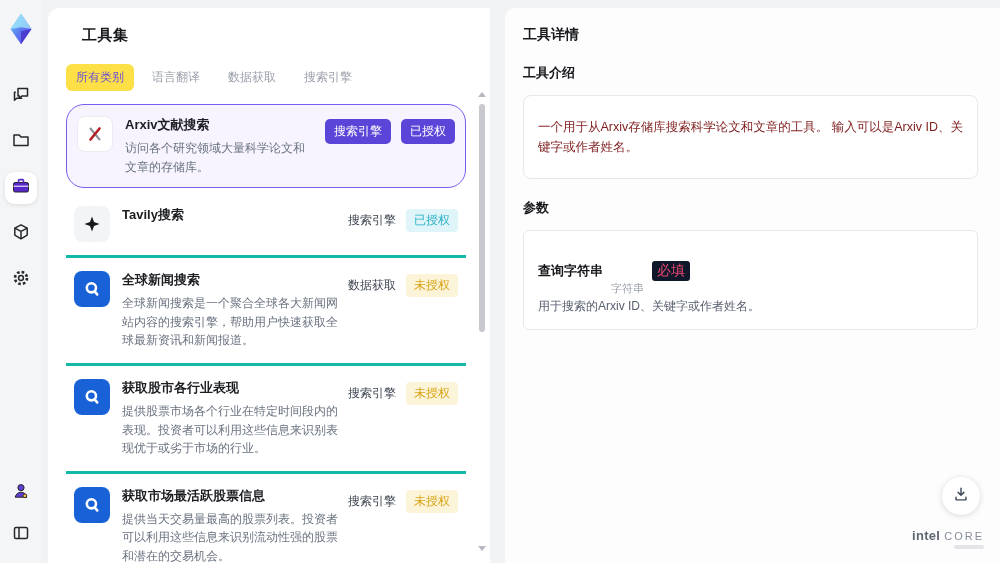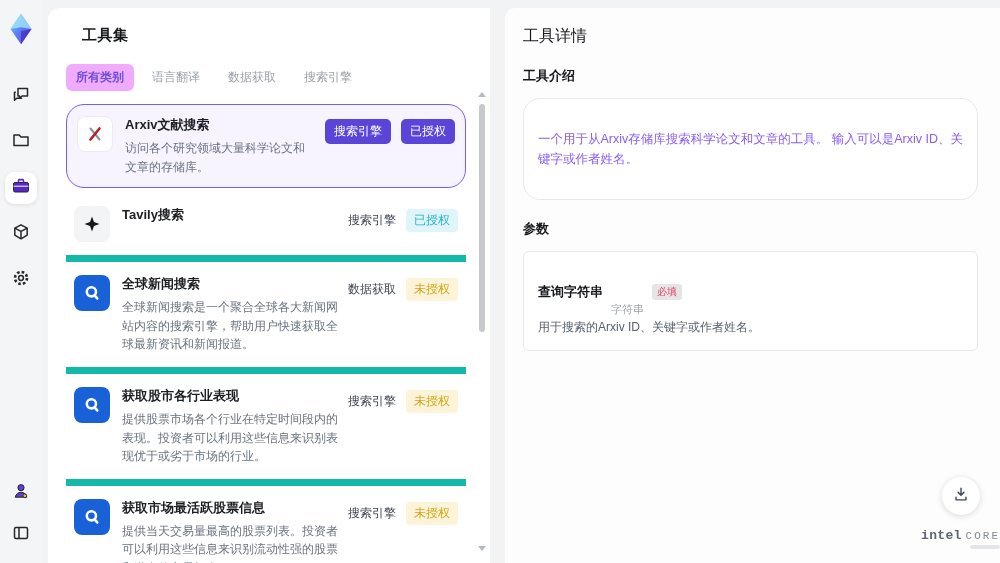--- a/index.html
+++ b/index.html
@@ -23,24 +23,24 @@
   
   .panels { position:absolute; left:48px; top:8px; right:0; bottom:0; display:flex; gap:15px; }
   .list-panel { width:442px; background:#ffffff; border-top-left-radius:12px;
                 padding:18px 14px 0 18px; position:relative; overflow:hidden; }
   .detail-panel { flex:1; background:#fdfdfe; border-top-left-radius:10px;
                   padding:18px 22px 0 18px; position:relative; }
   .page-title { font-size:15px; font-weight:bold; letter-spacing:.5px;margin-left:16px; }
   
   .tabs { display:flex; align-items:center; gap:8px; margin-top:19px; font-size:12px; }
   .tab { color:#9ba1ab; padding:5px 10px; border-radius:6px; cursor:pointer; white-space:nowrap; }
-  .tab.active { background:#f0abfc; color:#6a4fd8; font-weight:bold; }
+  .tab.active { background:#fde047; color:#6a4fd8; font-weight:normal; }
   
   .tool-list { margin-top:13px; padding-right:10px; }
-  .tool-item { display:flex; align-items:flex-start; padding:13px 8px; border-bottom:7px solid #14b8a6; cursor:pointer; }
+  .tool-item { display:flex; align-items:flex-start; padding:13px 8px; border-bottom:3px solid #14b8a6; cursor:pointer; }
   .tool-item.selected { border:1.5px solid #7a5cf0; background:#f7f3ff; border-radius:18px;
                         padding:11px 10px; margin-bottom:5px; }
   .tool-icon { width:36px; height:36px; border-radius:8px; flex:0 0 36px; margin-right:12px;
                display:flex; align-items:center; justify-content:center; }
   .icon-white { background:#ffffff; border:1px solid #ececf0; }
   .icon-gray  { background:#f3f4f6; }
   .icon-blue  { background:#1961d6; }
   .tool-main { flex:1; min-width:0; padding-right:10px; }
   .tool-title { font-size:13px; font-weight:bold; color:#1c1e22; }
   .tool-desc { font-size:12px; color:#6a7380; line-height:1.55; margin-top:5px; }
@@ -51,36 +51,36 @@
   .badge-ok { background:#e0f5f9; color:#29b2c7; }
   .badge-no { background:#fcf4d9; color:#d7a416; }
   
   .scrollbar { position:absolute; right:3px; top:84px; bottom:12px; width:9px; }
   .scroll-thumb { position:absolute; left:1px; top:12px; width:6px; height:228px; background:#c7c9cf; border-radius:3px; cursor:pointer; }
   .scroll-up, .scroll-down { position:absolute; left:0; width:0; height:0;
        border-left:4px solid transparent; border-right:4px solid transparent; }
   .scroll-up { top:0; border-bottom:5px solid #b6b9c0; }
   .scroll-down { bottom:0; border-top:5px solid #b6b9c0; }
   
-  .detail-title { font-size:16px; font-weight:normal; }
+  .detail-title { font-size:14px; font-weight:bold; }
   .section-heading { font-size:13px; font-weight:bold; margin-top:20px; }
-  .info-box { border:1px solid #e7e8ec; border-radius:17px; background:#fff;
-              padding:30px 14px; margin-top:13px; font-size:12.5px; color:#8b5cf6; line-height:1.6; }
+  .info-box { border:1px solid #e7e8ec; border-radius:8px; background:#fff;
+              padding:21px 14px; margin-top:13px; font-size:12.5px; color:#7f1d1d; line-height:1.6; }
   .param-box { border:1px solid #e7e8ec; border-radius:6px; background:#fff;
                padding:14px; margin-top:13px; }
   .param-head { display:flex; align-items:center; gap:8px; }
   .param-name { font-size:13px; font-weight:bold; }
   .param-type { font-size:11px; color:#9aa0aa;margin-top:36px; }
-  .param-required { font-size:10px; color:#e5486e; background:#e5e5e5; padding:1px 5px; border-radius:3px; }
+  .param-required { font-size:14px; color:#e5486e; background:#0f172a; padding:1px 5px; border-radius:3px; }
   .param-desc { font-size:12px; color:#596070; margin-top:2px; }
   
   .fab { position:absolute; right:20px; bottom:48px; width:38px; height:38px; border-radius:50%;
          background:#fff; box-shadow:0 1px 6px rgba(0,0,0,.15); display:flex; align-items:center;
          justify-content:center; cursor:pointer; }
-  .brand { position:absolute; right:0; bottom:14px; text-align:center;font-family:Liberation Mono, monospace; }
+  .brand { position:absolute; right:16px; bottom:14px; text-align:center; }
   .brand-line { display:flex; align-items:baseline; gap:4px; justify-content:flex-end; }
   .brand-intel { font-size:13px; font-weight:bold; color:#5f6672; letter-spacing:.3px; }
   .brand-core { font-size:11px; color:#868d98; letter-spacing:2px; }
   .brand-sub { margin-top:2px; margin-left:auto; width:30px; height:4px; background:#e3e5e9; border-radius:2px; }
 </style>
 </head>
 <body>
 
 <div class="rail">
   <div class="logo">

